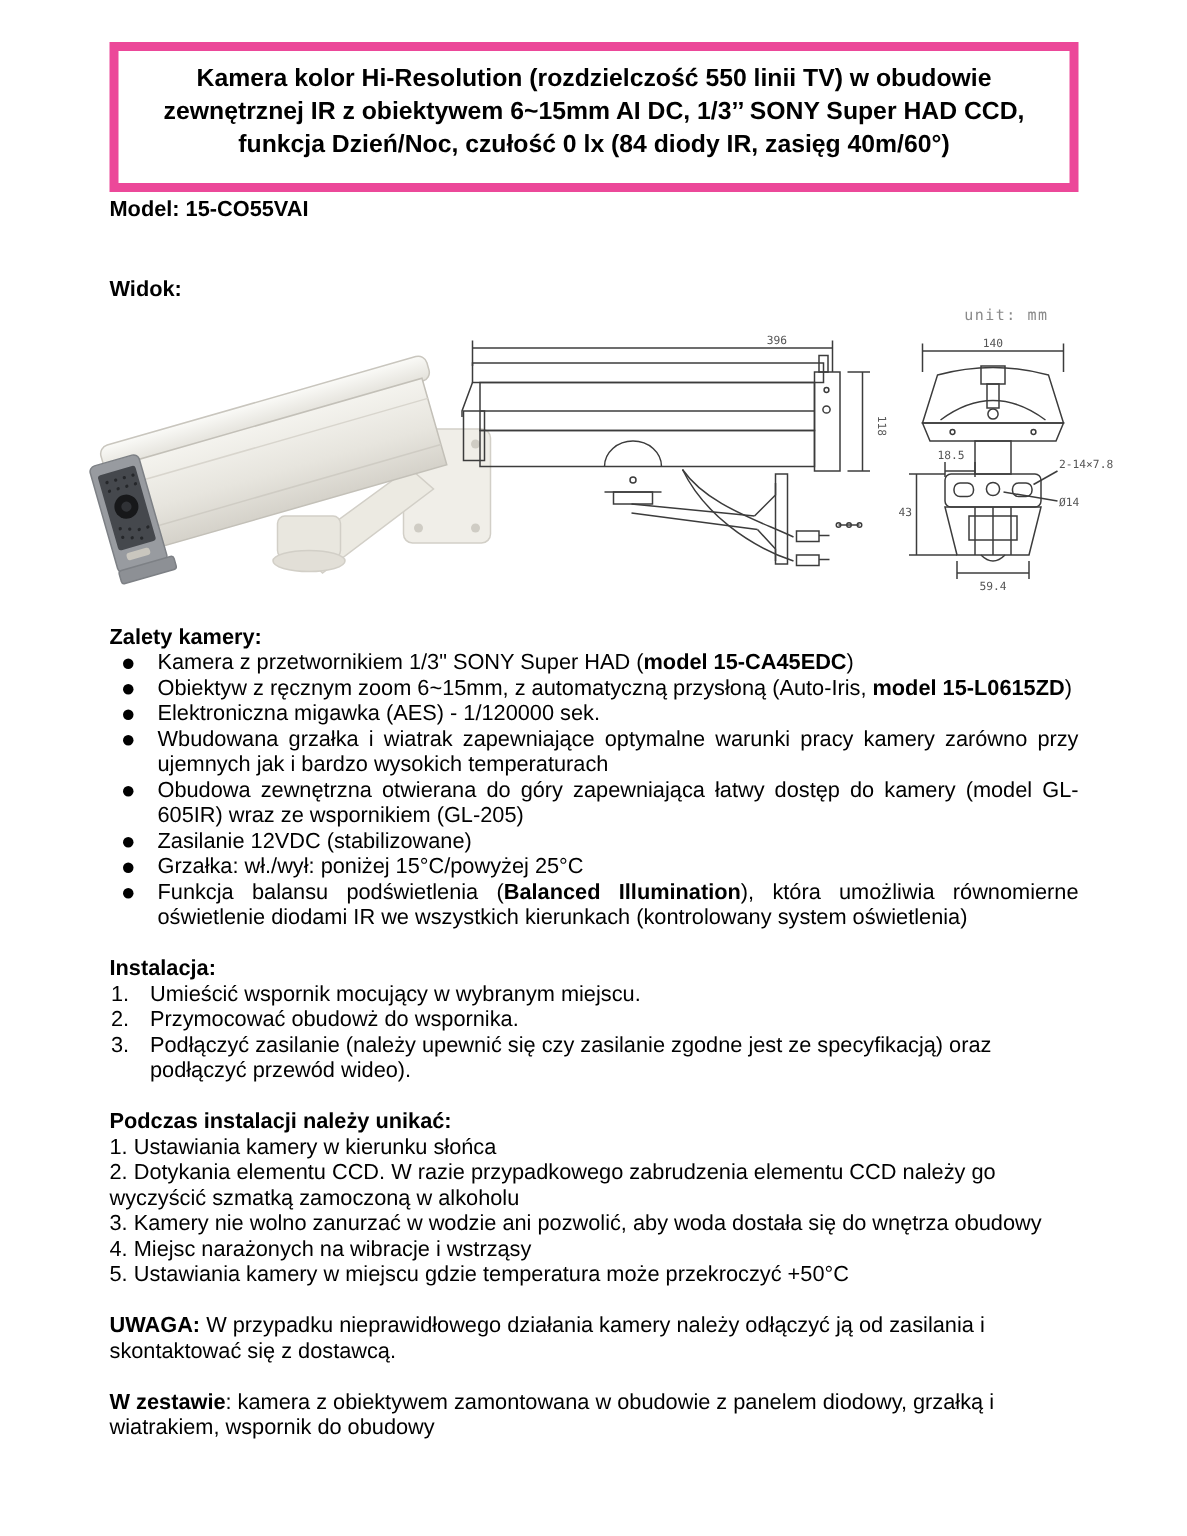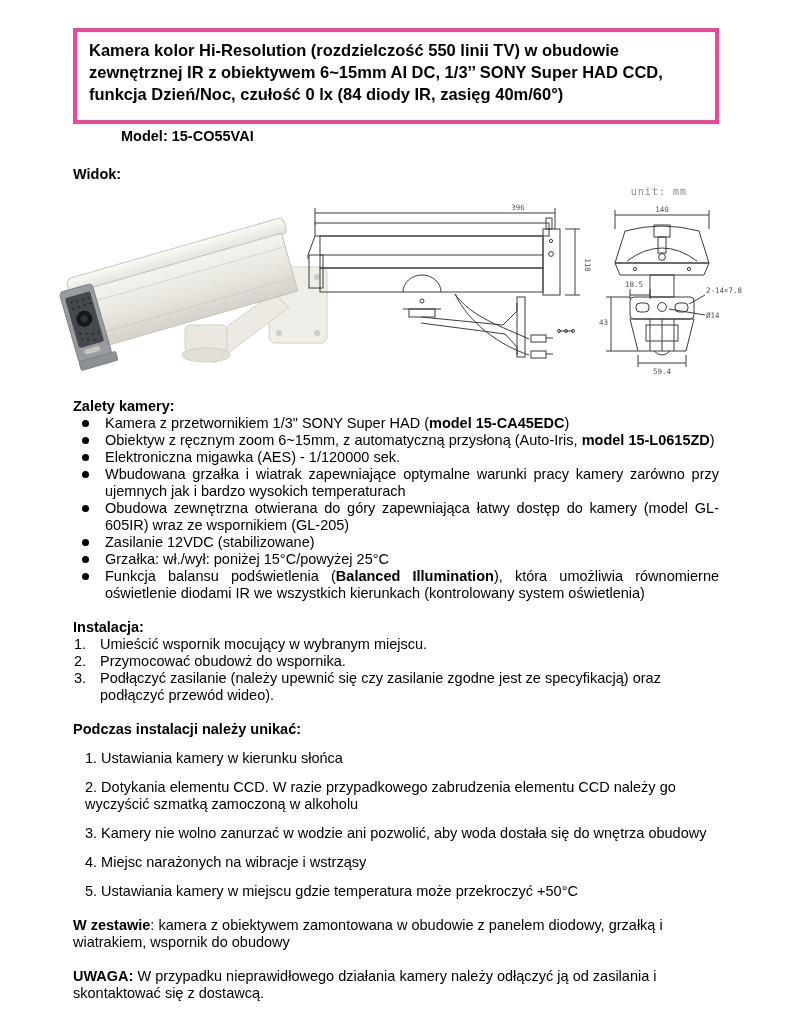--- a/index.html
+++ b/index.html
@@ -12,44 +12,44 @@
   }
   .page {
     position: relative;
     width: 791px;
     height: 1024px;
     background: #fff;
     padding: 28px 72px 0 73px;
     overflow: hidden;
   }
   .header-box {
-    border: 4px solid #ec4899;
+    border: 6px solid #ec4899;
     padding: 7px 12px 15px 12px;
-    text-align: left;
+    text-align: center;
   }
   .header-box .title-line {
     font-weight: bold;
     font-size: 16.5px;
     line-height: 22px;
   }
-  .model-line { margin-top: 4px; font-weight: bold; margin-left: 48px; }
-  .view-label { margin-top: 21px; font-weight: bold; }
+  .model-line { margin-top: 4px; font-weight: bold; }
+  .view-label { margin-top: 36px; font-weight: bold; }
 
   .figures {
     position: relative;
     height: 198px;
     margin-top: 0;
   }
   .figures svg { position: absolute; }
   .photo-svg  { left: -16px; top: 26px; }
   .side-svg   { left: 230px; top: 16px; }
   .rear-svg   { left: 520px; top: 20px; }
   .unit-note {
     position: absolute;
-    top: 0; right: 32px;
+    top: 0; right: 20px;
     font-family: "DejaVu Sans Mono", monospace;
     font-size: 10px;
     color: #8a8a8a;
     letter-spacing: 1px;
     text-align: right;
   }
   .dim-text {
     font-family: "DejaVu Sans Mono", monospace;
     font-size: 7.5px;
     fill: #555;
@@ -78,21 +78,21 @@
     position: relative;
     padding-left: 27px;
     counter-increment: inst;
   }
   ol.inst-list li::before {
     content: counter(inst) ".";
     position: absolute;
     left: 1px;
   }
 
-  .avoid-list p { margin: 12px; }
+  .avoid-list p { margin: 0; }
   .b { font-weight: bold; }
   .para { margin-top: 17px; }
 </style>
 </head>
 <body>
 
 <div class="page">
 
   <div class="header-box">
     <div class="title-line">Kamera kolor Hi-Resolution (rozdzielczość 550 linii TV) w obudowie</div>
@@ -290,17 +290,17 @@
     <div class="section-heading">Podczas instalacji należy unikać:</div>
     <div>
         <p><span>1. Ustawiania kamery w kierunku słońca</span></p>
         <p><span>2. Dotykania elementu CCD. W razie przypadkowego zabrudzenia elementu CCD należy go wyczyścić szmatką zamoczoną w alkoholu</span></p>
         <p><span>3. Kamery nie wolno zanurzać w wodzie ani pozwolić, aby woda dostała się do wnętrza obudowy</span></p>
         <p><span>4. Miejsc narażonych na wibracje i wstrząsy</span></p>
         <p><span>5. Ustawiania kamery w miejscu gdzie temperatura może przekroczyć +50°C</span></p>
       </div>
   </div>
 
+  <p class="para"><span class="b">UWAGA:</span><span> W przypadku nieprawidłowego działania kamery należy odłączyć ją od zasilania i skontaktować się z dostawcą.</span></p>
+
   <p class="para"><span class="b">W zestawie</span><span>: kamera z obiektywem zamontowana w obudowie z panelem diodowy, grzałką i wiatrakiem, wspornik do obudowy</span></p>
 
-  <p class="para"><span class="b">UWAGA:</span><span> W przypadku nieprawidłowego działania kamery należy odłączyć ją od zasilania i skontaktować się z dostawcą.</span></p>
-
 </div>
 
 </body></html>

